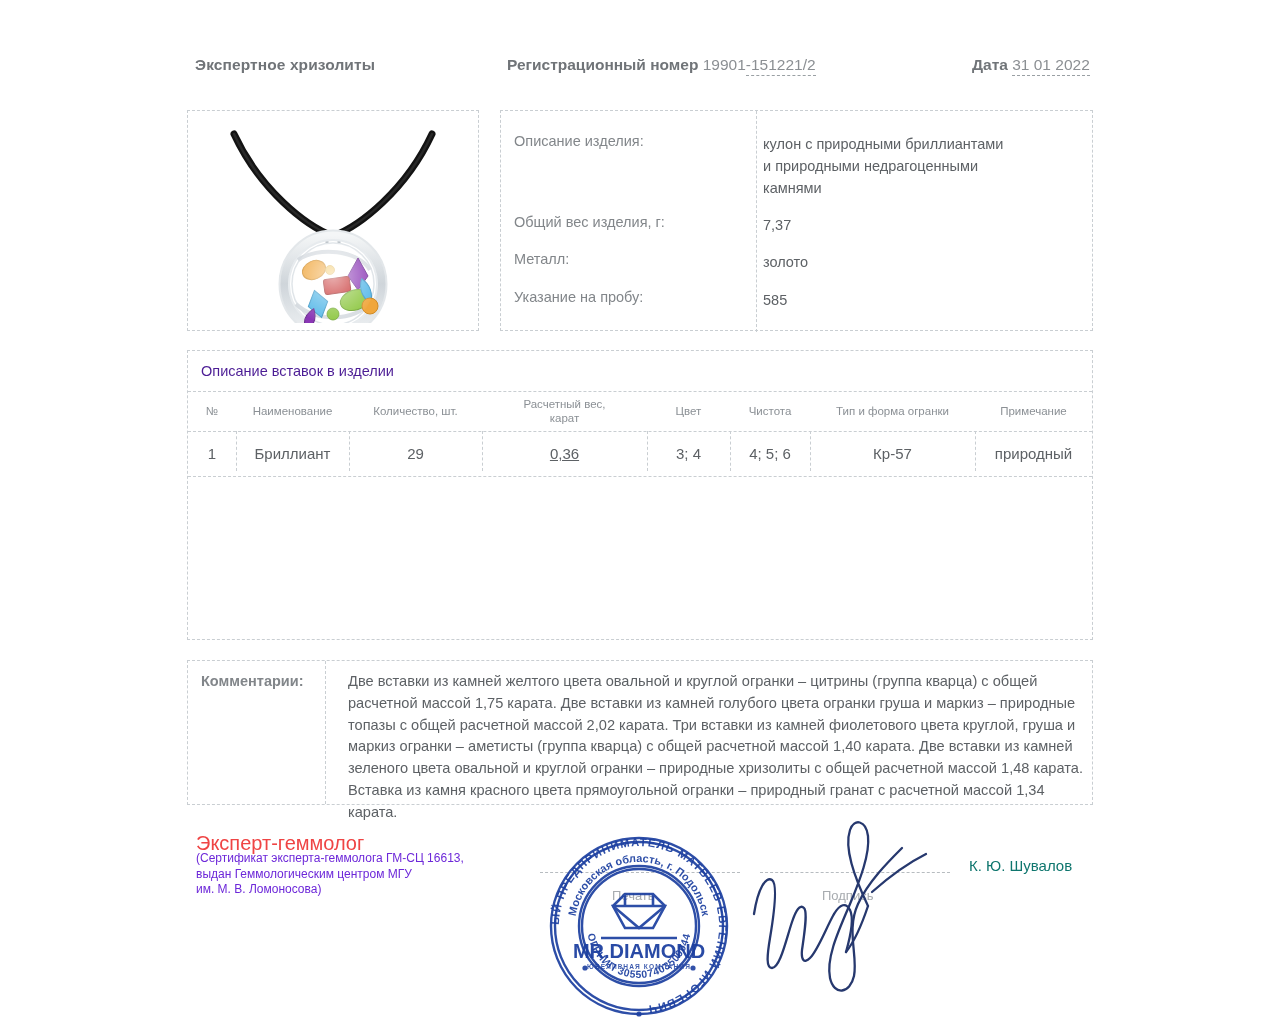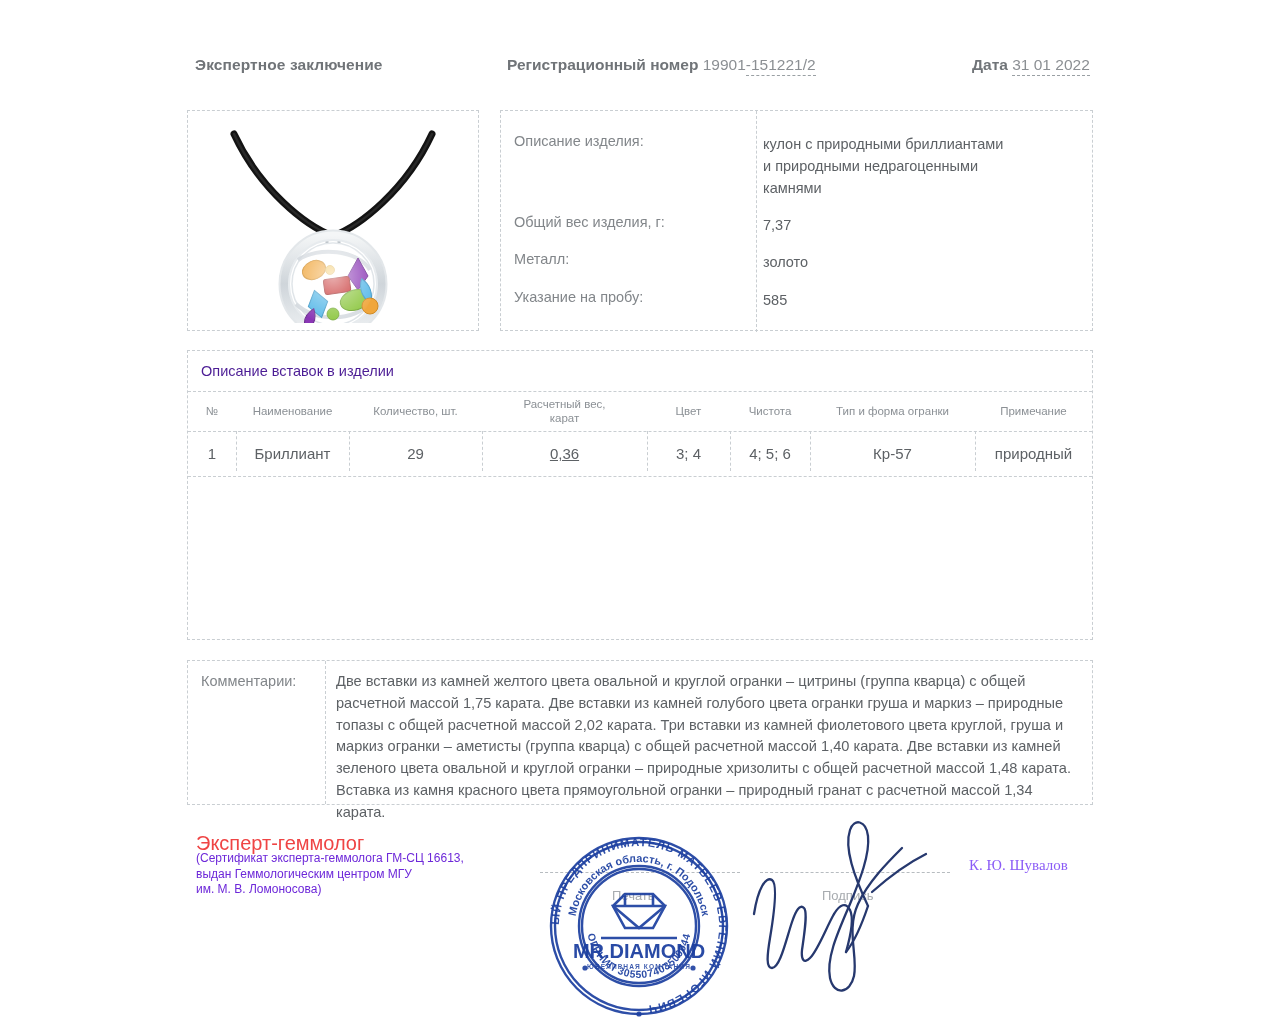--- a/index.html
+++ b/index.html
@@ -75,37 +75,37 @@
     font-size:11.5px;color:#8b9095;line-height:14px;
   }
   .ins-row .ins-c{
     font-size:15px;color:#5d6165;
   }
   .ins-sep{position:absolute;top:40px;height:40px;border-left:1px dashed #c9ced2;}
 
   
   .cmt-box{left:187px;top:660px;width:906px;height:145px;}
   .cmt-label{
-    position:absolute;left:13px;top:12px;font-size:14.5px;color:#82868a;white-space:nowrap;
+    position:absolute;left:13px;top:12px;font-size:14.5px;color:#82868a;white-space:nowrap;font-weight:bold;
   }
   .cmt-vline{position:absolute;left:137px;top:0;height:100%;border-left:1px dashed #c9ced2;}
   .cmt-text{
-    position:absolute;left:148px;top:10px;width:742px;
+    position:absolute;left:160px;top:10px;width:742px;
     font-size:14.6px;line-height:21.8px;color:#5d6165;text-align:left;
   }
 
   
   .ft-title{
     position:absolute;left:196px;top:832px;font-size:20px;color:#ef4444;
   }
   .ft-sub{
     position:absolute;left:196px;top:851px;font-size:12px;line-height:15.6px;color:#6d28d9;
   }
   .ft-name{
-    position:absolute;left:969px;top:857px;font-size:15px;color:#8b5cf6;white-space:nowrap;font-family:Liberation Serif, serif;
+    position:absolute;left:969px;top:857px;font-size:15px;color:#0f766e;white-space:nowrap;
   }
   .ft-line-stamp{
     position:absolute;left:540px;top:872px;width:200px;border-top:1px dashed #b7bcc0;
   }
   .ft-line-sign{
     position:absolute;left:760px;top:872px;width:190px;border-top:1px dashed #b7bcc0;
   }
   .ft-cap-stamp{
     position:absolute;left:612px;top:888px;font-size:13px;color:#a7abaf;
   }
@@ -115,21 +115,21 @@
   .stamp{position:absolute;left:541px;top:828px;width:196px;height:196px;}
   .sign{position:absolute;left:750px;top:818px;width:220px;height:190px;}
   .stamp svg,.sign svg{display:block;overflow:visible;}
 </style>
 </head>
 <body>
 
 <div class="page">
 
   <div class="header">
-    <div class="hdr-title">Экспертное заключение</div>
+    <div class="hdr-title">Экспертное хризолиты</div>
     <div class="hdr-reg">
       <b>Регистрационный номер</b><span>&nbsp;</span><span class="plain">19901</span><span class="plain u-dash">-151221/2</span>
     </div>
     <div class="hdr-date">
       <b>Дата</b><span>&nbsp;</span><span class="dval u-dash">31 01 2022</span>
     </div>
   </div>
 
   <div class="dbox photo-cell">
     <div class="photo-wrap">

